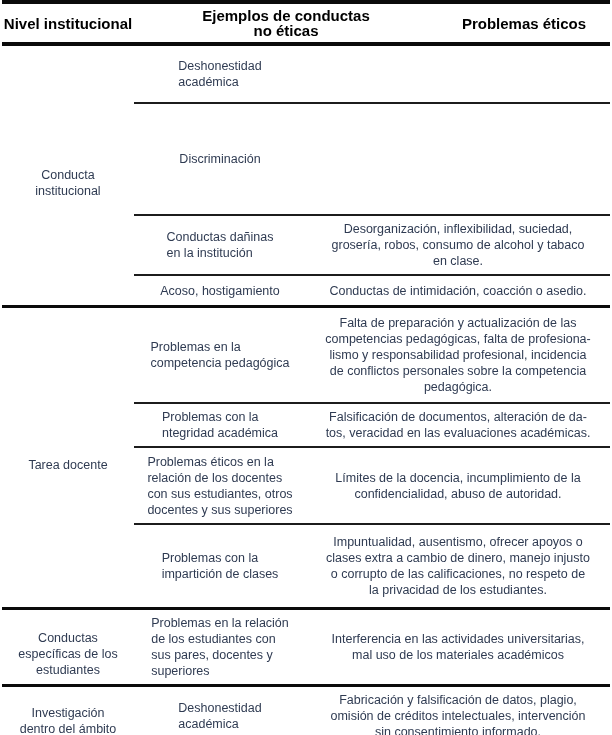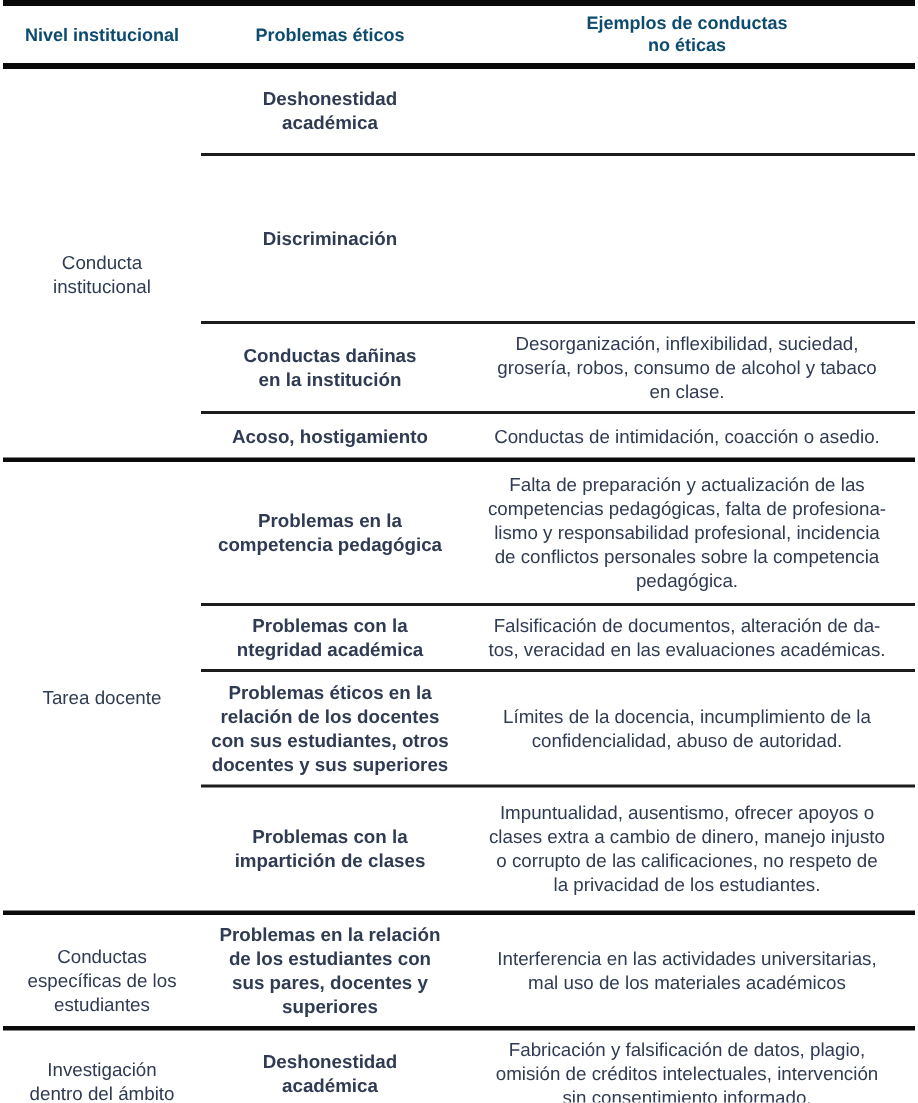--- a/index.html
+++ b/index.html
@@ -22,22 +22,22 @@
     color: #2f3b52;
     font-size: 12.5px;
     line-height: 16px;
   }
   .hrow {
     display: flex;
     align-items: center;
     min-height: 38px;
     border-bottom: 4px solid #0a0a0a;
     font-weight: bold;
-    color: #0c4a6e;
-    font-size: 12px;
+    color: #000000;
+    font-size: 15px;
     line-height: 15px;
   }
   .hcell {
     text-align: center;
     white-space: pre-line;
   }
   .c1 { width: 132px; }
   .c2 { width: 172px; }
   .c3 { flex: 1; }
   .section {
@@ -66,45 +66,44 @@
     border-bottom: 2px solid #1c1c1c;
   }
   .row:last-child { border-bottom: none; }
   .pcell {
     width: 172px;
     box-sizing: border-box;
     padding: 5px 4px;
     display: flex;
     align-items: center;
     justify-content: center;
-    text-align: center;
+    text-align: left;
     white-space: pre-line;
-    font-weight: bold;
   }
   .ecell {
     flex: 1;
     box-sizing: border-box;
     padding: 5px 8px;
     display: flex;
     align-items: center;
     justify-content: center;
     text-align: center;
     white-space: pre-line;
   }
 </style>
 </head>
 <body>
 
 <div class="table">
 
   <div class="hrow">
     <div class="hcell c1">Nivel institucional</div>
-    <div class="hcell c2">Problemas éticos</div>
     <div class="hcell c3">Ejemplos de conductas
 no éticas</div>
+    <div class="hcell c2">Problemas éticos</div>
   </div>
 
   <div class="section">
     <div class="level">Conducta
 institucional</div>
     <div class="rows">
       <div class="row" style="min-height:56px">
         <div class="pcell">Deshonestidad
 académica</div>
       </div>

